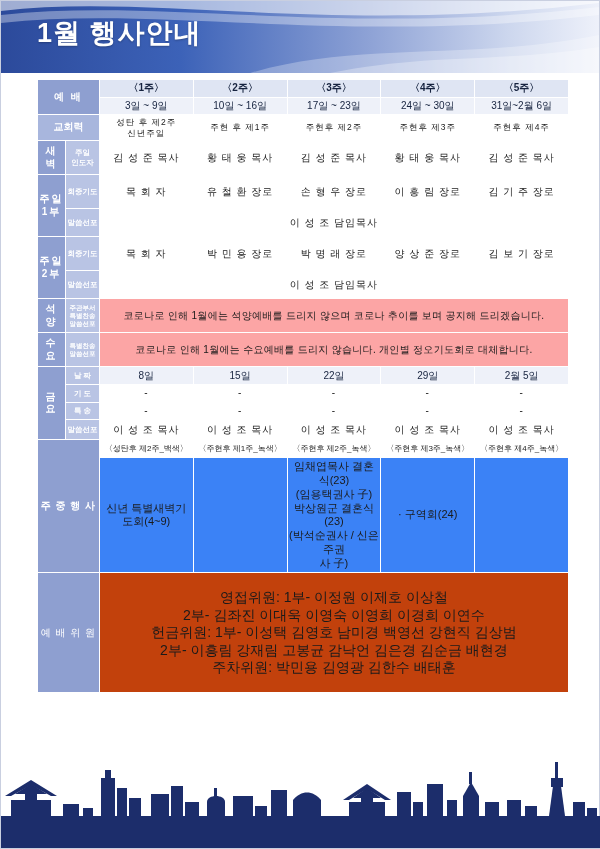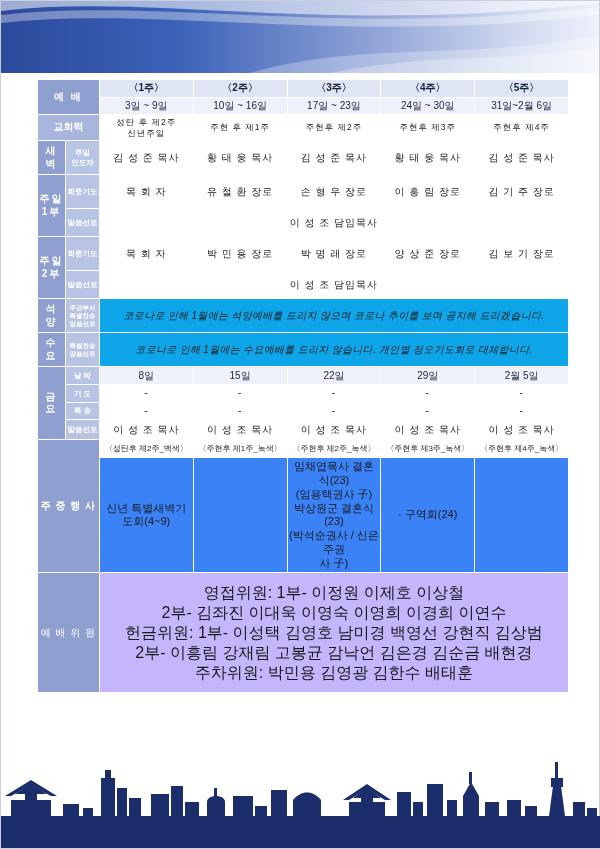--- a/index.html
+++ b/index.html
@@ -47,26 +47,26 @@
     padding:2px 1px;
     line-height:1.25;
   }
   .lbl { background:#8e9fd0; color:#ffffff; font-weight:bold; letter-spacing:2px; font-size:10px;margin-left:20px; }
   .lbl2 { background:#a8b6dd; color:#ffffff; font-weight:bold; font-size:10px; letter-spacing:0; }
   .lbl3 { background:#b9c4e4; color:#ffffff; font-weight:bold; font-size:7.5px; letter-spacing:0; }
   .hdr { background:#dfe5f3; font-weight:bold; font-size:10px; color:#16233f; }
   .hdr2 { background:#eef1f9; font-weight:normal; font-size:10px; color:#16233f; }
   .cell { background:#ffffff; font-size:10px; letter-spacing:1px; }
   .cell-wide { background:#ffffff; font-size:10px; letter-spacing:1px; }
-  .note { background:#0ea5e9; font-size:10px; text-align:center; letter-spacing:0.3px;font-style:italic; }
+  .note { background:#fca5a5; font-size:10px; text-align:center; letter-spacing:0.3px; }
   .small { font-size:8.5px; }
   .titlecell { background:#ffffff; font-size:8px; text-align:center; }
   .evt { background:#3b82f6; font-size:11px; text-align:left; vertical-align:top; padding:3px 4px; line-height:1.35; }
   .committee {
-    background:#c4b5fd; text-align:left; font-size:16px; padding:10px 4px 10px 34px; line-height:2.0;
+    background:#c2410c; text-align:left; font-size:14px; padding:10px 4px 10px 34px; line-height:2.0;
   }
   .vlabel {
     background:#8e9fd0; color:#ffffff; font-weight:normal; font-size:10px; letter-spacing:2px;
   }
   
   .footer {
     position:absolute; left:0; right:0; bottom:0; height:92px;
   }
 </style>
 </head>
@@ -84,20 +84,21 @@
           <stop offset="62%" stop-color="#8fa3d6"></stop>
           <stop offset="85%" stop-color="#cdd7ee"></stop>
           <stop offset="100%" stop-color="#eef1fa"></stop>
         </linearGradient>
       </defs>
       <path d="M0,10 C150,-8 330,34 600,2 L600,0 L0,0 Z" fill="#ffffff" opacity="0.55"></path>
       <path d="M0,22 C160,4 340,44 600,14 L600,6 C340,36 160,-4 0,14 Z" fill="#ffffff" opacity="0.35"></path>
       <path d="M250,72 C360,40 470,60 600,34 L600,72 Z" fill="#ffffff" opacity="0.28"></path>
       <path d="M330,72 C430,52 500,62 600,46 L600,72 Z" fill="#ffffff" opacity="0.3"></path>
     </svg>
+    <h1>1월 행사안내</h1>
   </div>
 
   <table class="sheet">
     <colgroup>
       <col style="width:28px">
       <col style="width:34px">
       <col style="width:94px">
       <col style="width:94px">
       <col style="width:94px">
       <col style="width:94px">

